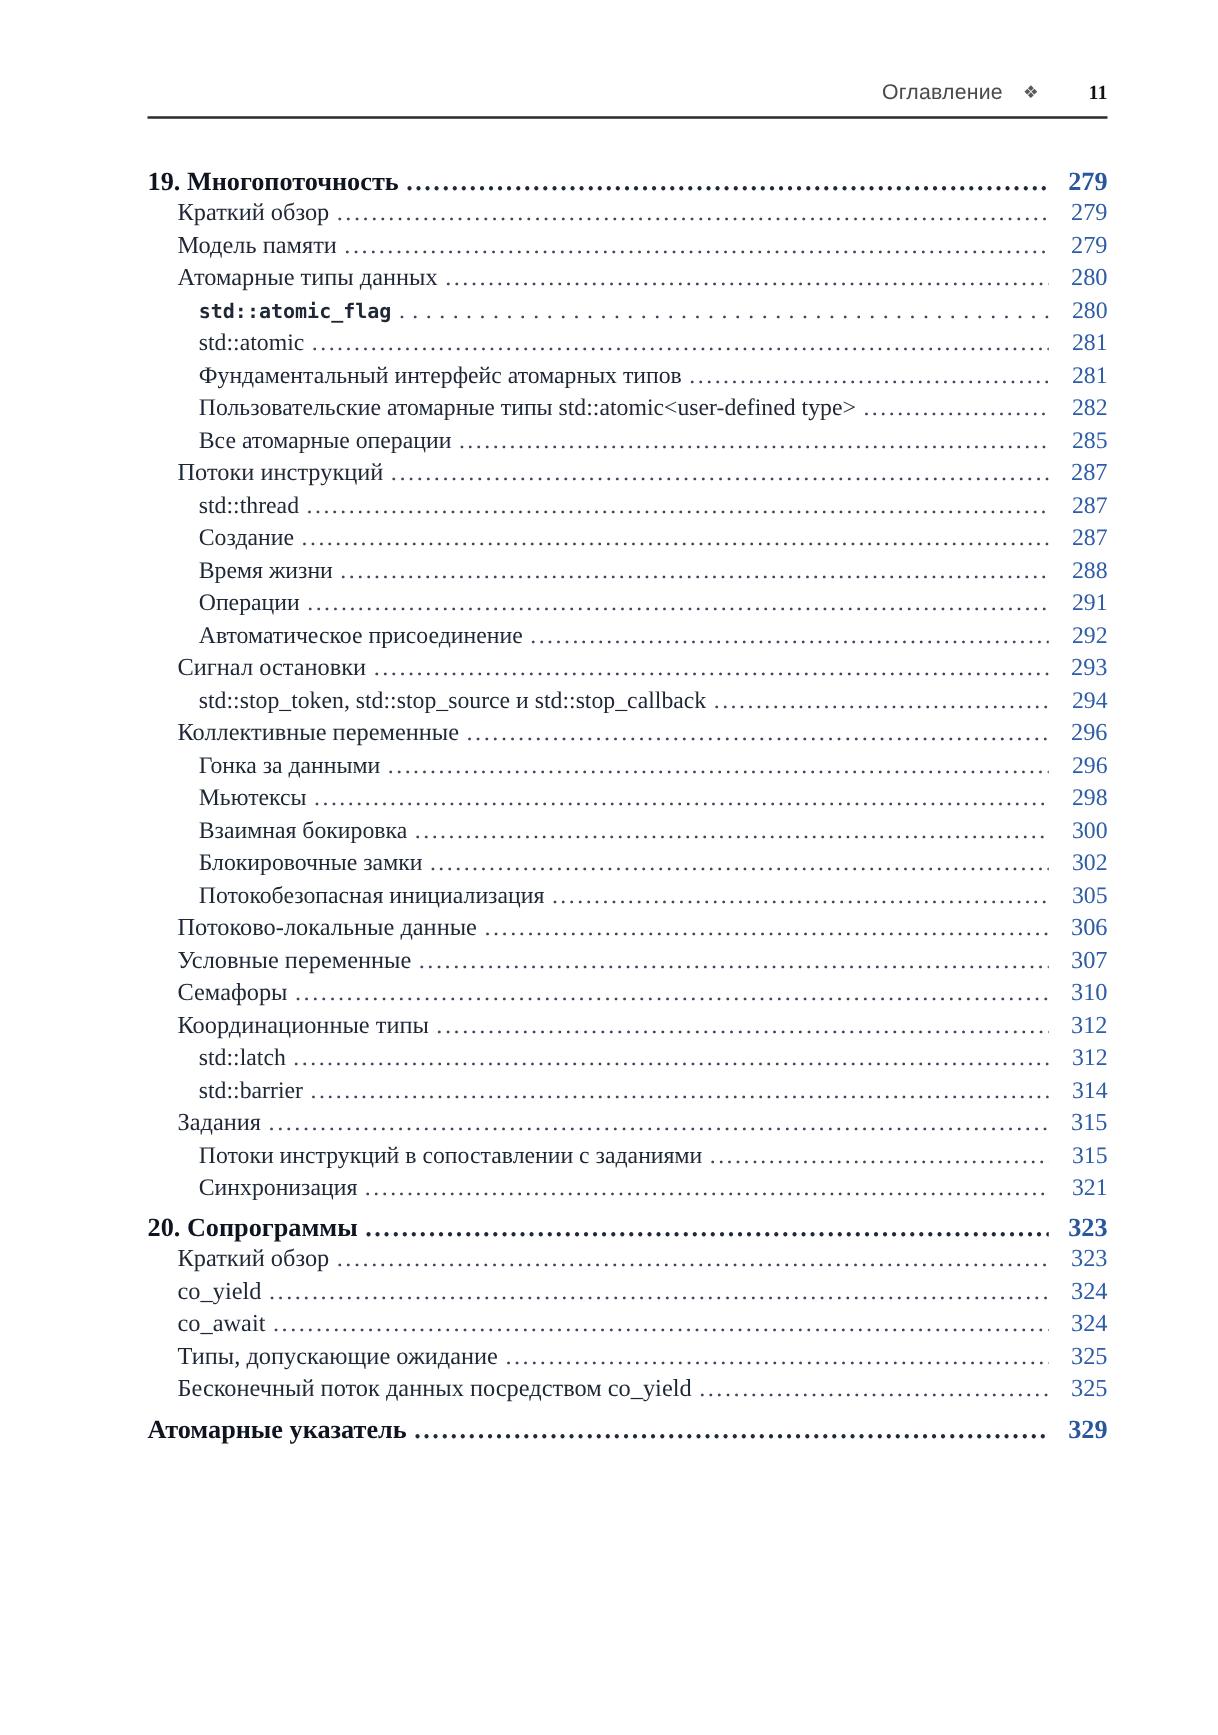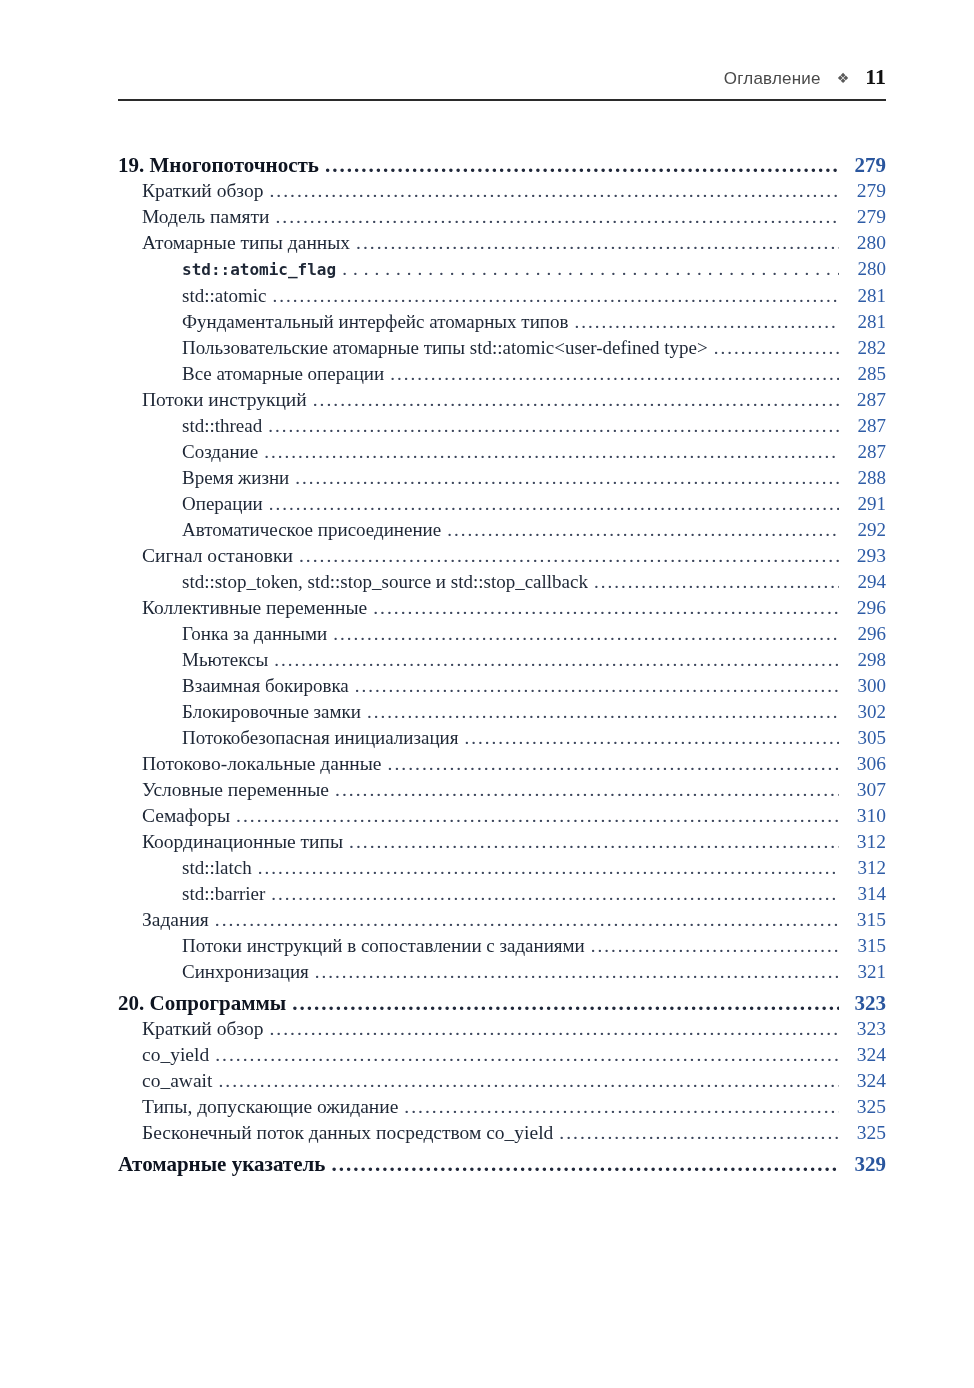--- a/index.html
+++ b/index.html
@@ -35,23 +35,24 @@
     font-size: 17px;
     color: #4a4a4a;
     letter-spacing: 0.2px;
   }
   .ornament {
     font-size: 14px;
     color: #5a5a5a;
     transform: translateY(-1px);
   }
   .header-pagenum {
-    font-size: 22px;
+    font-size: 16px;
     font-weight: bold;
     color: #101010;
+    margin-left: 24px;
   }
   .header-rule {
     border: none;
     border-top: 2px solid #2b2b2b;
     margin-top: 9px;
   }
 
   
   .toc {
     padding-top: 36px;
@@ -64,23 +65,23 @@
     line-height: 26px;
     color: #1e2736;
   }
 
   .toc-row.level-0 {
     font-weight: bold;
     font-size: 21px;
     color: #0e1420;
     margin-top: 5px;
   }
-  .toc-row.level-0:first-child { margin-top: 15px; }
+  .toc-row.level-0:first-child { margin-top: 1px; }
   .toc-row.level-1 { margin-left: 24px; }
-  .toc-row.level-2 { margin-left: 64px; font-size: 19px; }
+  .toc-row.level-2 { margin-left: 41px; font-size: 19px; }
 
   .toc-row.mono .toc-title {
     font-family: "DejaVu Sans Mono", monospace;
     font-weight: bold;
     font-size: 16px;
   }
   .toc-row.mono .toc-dots::after { letter-spacing: 6px; }
 
   .toc-title {
     white-space: nowrap;

